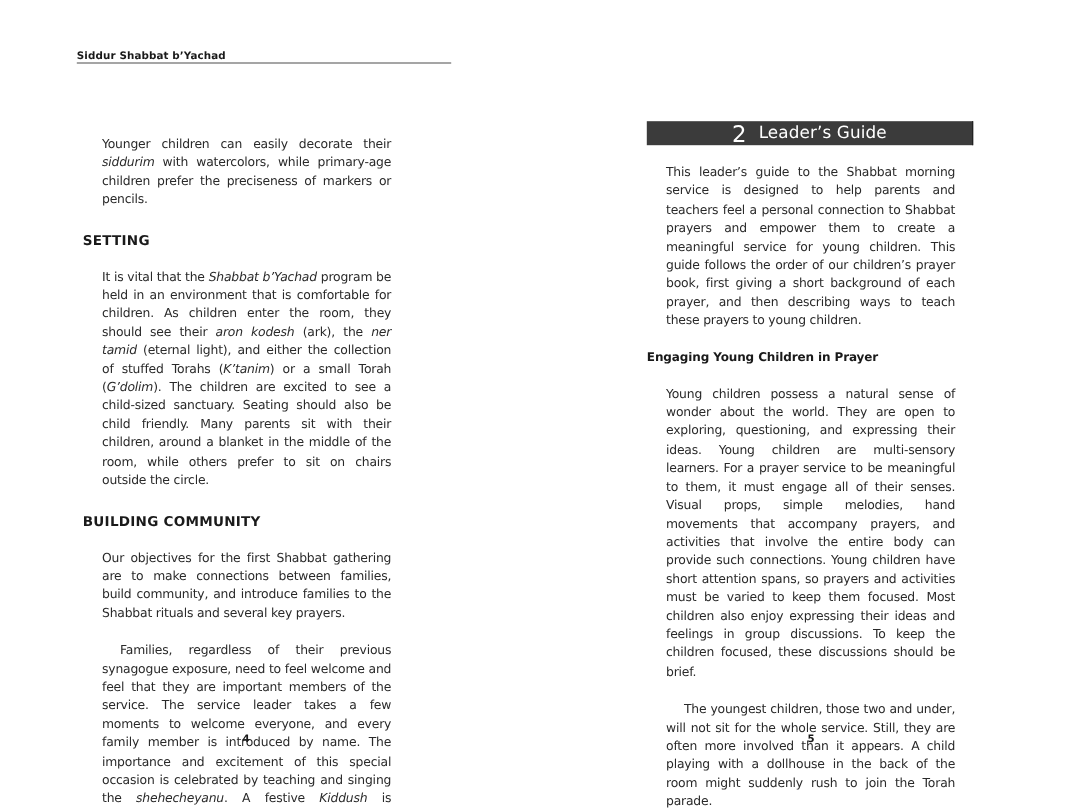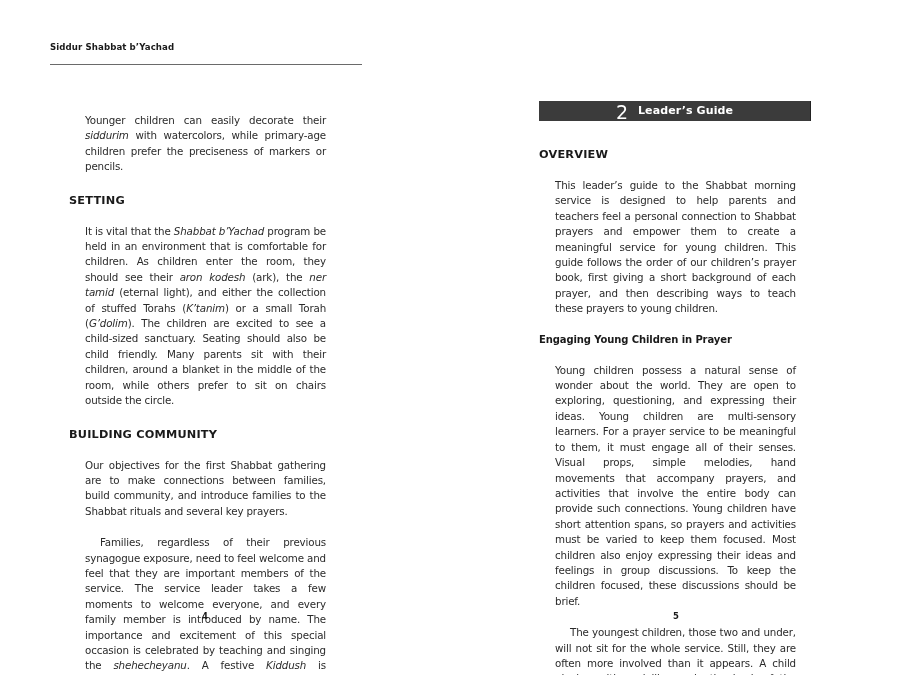--- a/index.html
+++ b/index.html
@@ -10,25 +10,25 @@
     body {
       width: 900px;
       height: 675px;
       position: relative;
       overflow: hidden;
       font-family: "DejaVu Sans", "Liberation Sans", sans-serif;
       color: #2a2a2a;
     }
     .running-head {
       position: absolute;
-      left: 50px;
+      left: 64px;
       top: 42px;
       width: 312px;
       border-bottom: 1px solid #6a6a6a;
-      padding-bottom: 12px;
+      padding-bottom: 0;
       font-size: 8.6px;
       font-weight: bold;
       color: #1a1a1a;
       letter-spacing: 0.1px;
     }
     .page {
       position: absolute;
       width: 273px;
       font-size: 10.3px;
       line-height: 15.4px;
@@ -72,22 +72,22 @@
       box-sizing: border-box;
       border-right: 1px solid #222;
     }
     .chapter-num {
       font-size: 19px;
       font-weight: normal;
       line-height: 20px;
       margin-top: 1px;
     }
     .chapter-title {
-      font-size: 11px;
-      font-weight: bold;
+      font-size: 14px;
+      font-weight: normal;
       line-height: 20px;
       letter-spacing: 0.1px;
     }
     .right .overview { margin-top: 27px; }
     .left .first-h { }
 
     .folio {
       position: absolute;
       top: 611px;
       font-size: 8.5px;
@@ -112,21 +112,20 @@
   <p>Our objectives for the first Shabbat gathering are to make connections between families, build community, and introduce families to the Shabbat rituals and several key prayers.</p>
   <p class="indent"><span>Families, regardless of their previous synagogue exposure, need to feel welcome and feel that they are important members of the service. The service leader takes a few moments to welcome everyone, and every family member is introduced by name. The importance and excitement of this special occasion is celebrated by teaching and singing the </span><i>shehecheyanu</i><span>.  A festive </span><i>Kiddush</i><span> is organized to give parents a chance to meet and socialize as a new community.</span></p>
 </div>
 
 <div class="page right">
   <div class="chapter-bar">
     <span class="chapter-num">2</span>
     <span class="chapter-title">Leader’s Guide</span>
   </div>
 
-  <h2 class="section overview">OVERVIEW</h2>
   <p>This leader’s guide to the Shabbat morning service is designed to help parents and teachers feel a personal connection to Shabbat prayers and empower them to create a meaningful service for young children. This guide follows the order of our children’s prayer book, first giving a short background of each prayer, and then describing ways to teach these prayers to young children.</p>
 
   <h3 class="subsection">Engaging Young Children in Prayer</h3>
   <p>Young children possess a natural sense of wonder about the world. They are open to exploring, questioning, and expressing their ideas. Young children are multi-sensory learners. For a prayer service to be meaningful to them, it must engage all of their senses. Visual props, simple melodies, hand movements that accompany prayers, and activities that involve the entire body can provide such connections. Young children have short attention spans, so prayers and activities must be varied to keep them focused. Most children also enjoy expressing their ideas and feelings in group discussions. To keep the children focused, these discussions should be brief.</p>
   <p class="indent">The youngest children, those two and under, will not sit for the whole service. Still, they are often more involved than it appears. A child playing with a dollhouse in the back of the room might suddenly rush to join the Torah parade.</p>
 </div>
 
 <div class="folio left-f">4</div>
 <div class="folio right-f">5</div>
 

